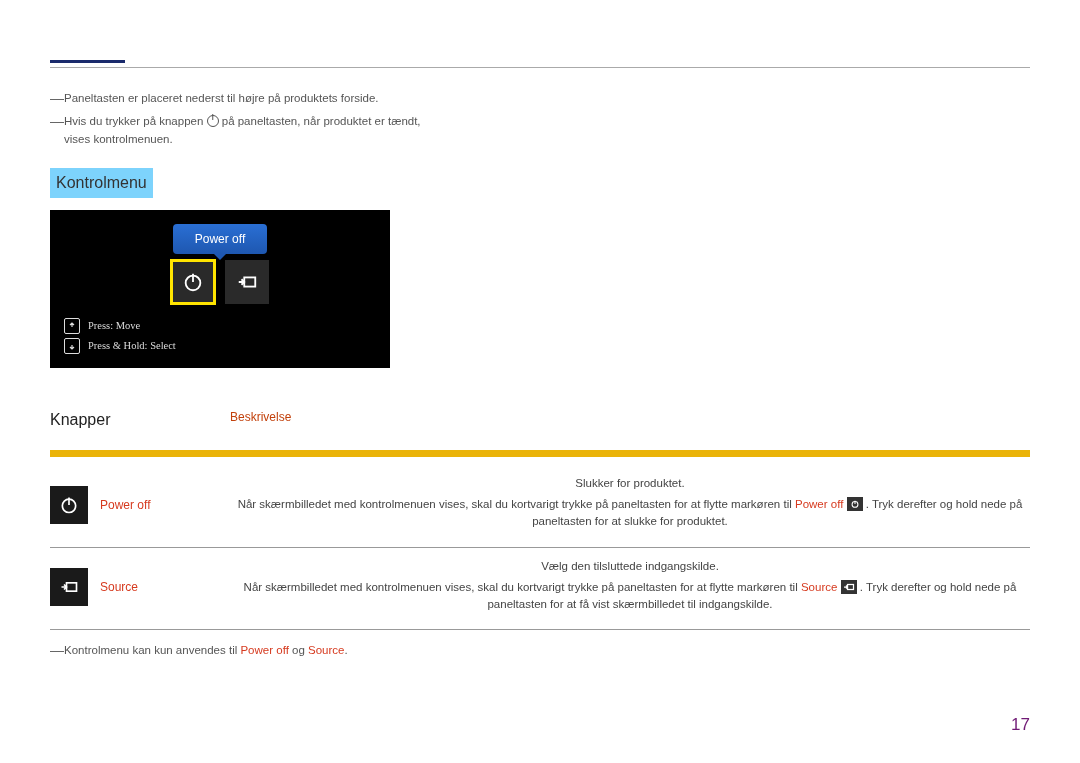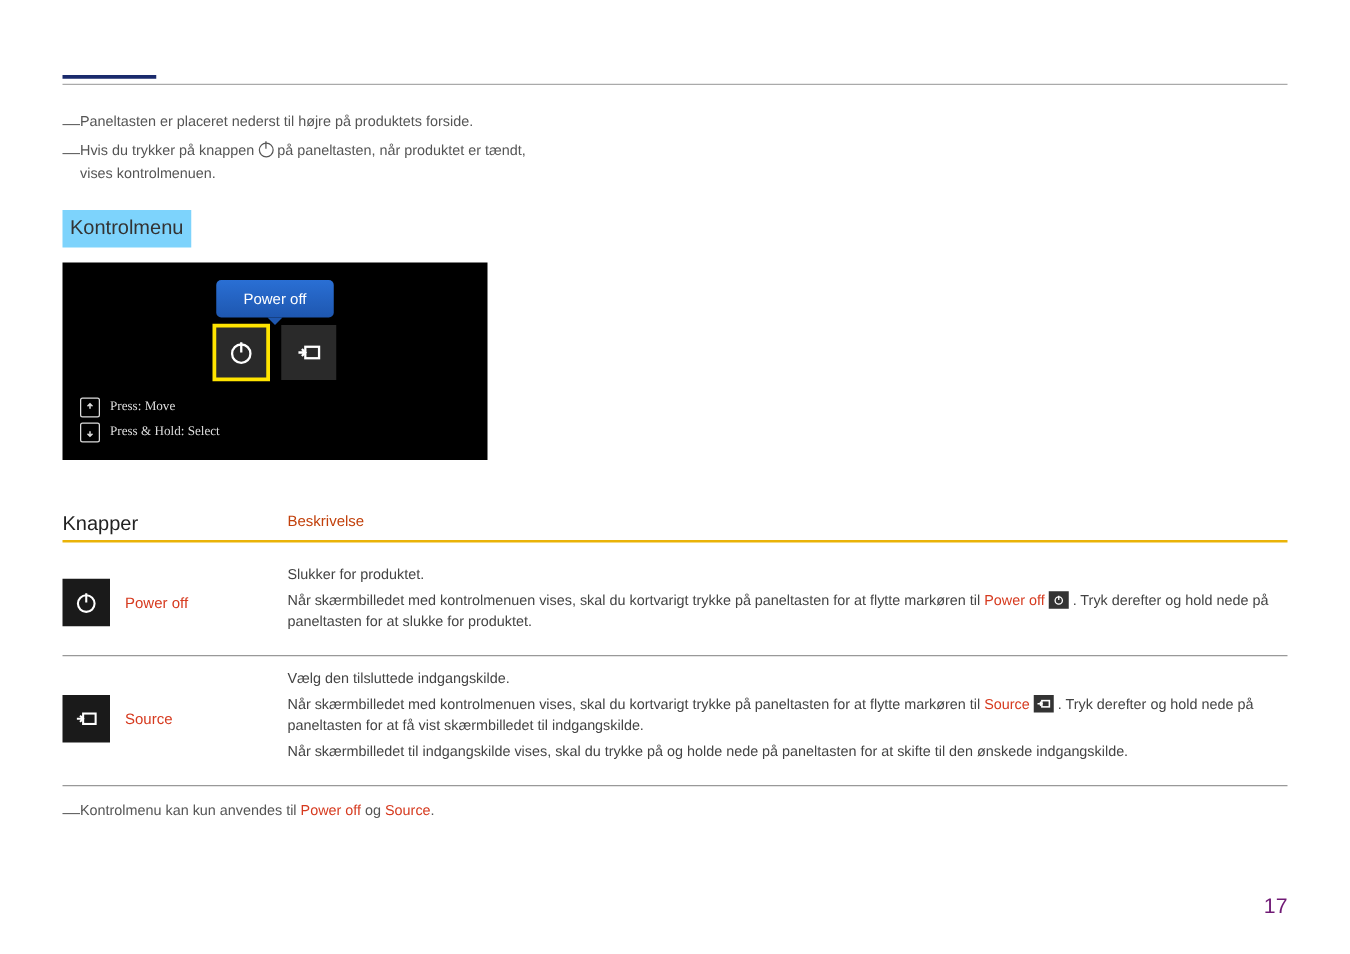--- a/index.html
+++ b/index.html
@@ -85,27 +85,27 @@
     display: flex; align-items: center; justify-content: center;
   }
   .icon-btn.selected { outline: 3px solid #ffe400; outline-offset: -2px; }
   .hint-row { display: flex; align-items: center; gap: 8px; color: #ddd; font-size: 10.5px; margin-top: 4px; font-family: Liberation Serif, serif; }
   .hint-icon {
     width: 16px; height: 16px; border: 1.5px solid #ddd; border-radius: 2px;
     display: flex; align-items: center; justify-content: center;
     font-size: 9px; color: #ddd;
   }
   
-  .tbl-header { display: flex; border-bottom: 2px solid #eab308; padding-bottom: 0; margin-bottom: 8px; }
+  .tbl-header { display: flex; border-bottom: 7px solid #eab308; padding-bottom: 18px; margin-bottom: 8px; }
   .tbl-header .h1 { width: 180px; font-size: 16px; font-weight: 400; color: #222; }
   .tbl-header .h2 { font-size: 12px; font-weight: 400; color: #c2410c; }
   .tbl-row { display: flex; border-bottom: 1px solid #999; padding: 10px 0 12px; }
   .cell-icon-label { width: 180px; display: flex; align-items: center; gap: 12px; flex-shrink: 0; }
   .desc-cell { flex: 1; font-size: 11.5px; color: #444; }
-  .desc-cell p { margin-bottom: 4px; }
+  .desc-cell p { margin-bottom: 4px; text-align: center; }
   .red { color: #d63a1f; }
   .inline-icon {
     display: inline-flex;
     width: 16px; height: 14px;
     background: #333;
     vertical-align: middle;
     align-items: center; justify-content: center;
     position: relative; top: -1px;
   }
   .btn-box {
@@ -243,21 +243,20 @@
         <p>Vælg den tilsluttede indgangskilde.</p>
         <p>
           <span>Når skærmbilledet med kontrolmenuen vises, skal du kortvarigt trykke på paneltasten for at flytte markøren til </span><span class="red">Source</span>
           <span class="inline-icon">
             <svg width="12" height="10" viewBox="0 0 24 20">
                 <rect x="9" y="5" width="12" height="10" stroke="#fff" stroke-width="2.5" fill="none"></rect>
                 <path d="M2 10 L9 10 M6 7 L9 10 L6 13" stroke="#fff" stroke-width="2.5" fill="none"></path>
               </svg>
           </span><span> . Tryk derefter og hold nede på paneltasten for at få vist skærmbilledet til indgangskilde.</span>
         </p>
-        <p>Når skærmbilledet til indgangskilde vises, skal du trykke på og holde nede på paneltasten for at skifte til den ønskede indgangskilde.</p>
       </div>
     </div>
 
     <div class="notes">
       <div class="emdash-line">
         <span class="emdash"></span>
         <span class="txt">
           <span>Kontrolmenu kan kun anvendes til </span><span class="red">Power off</span><span> og </span><span class="red">Source</span><span>.</span>
         </span>
       </div>

